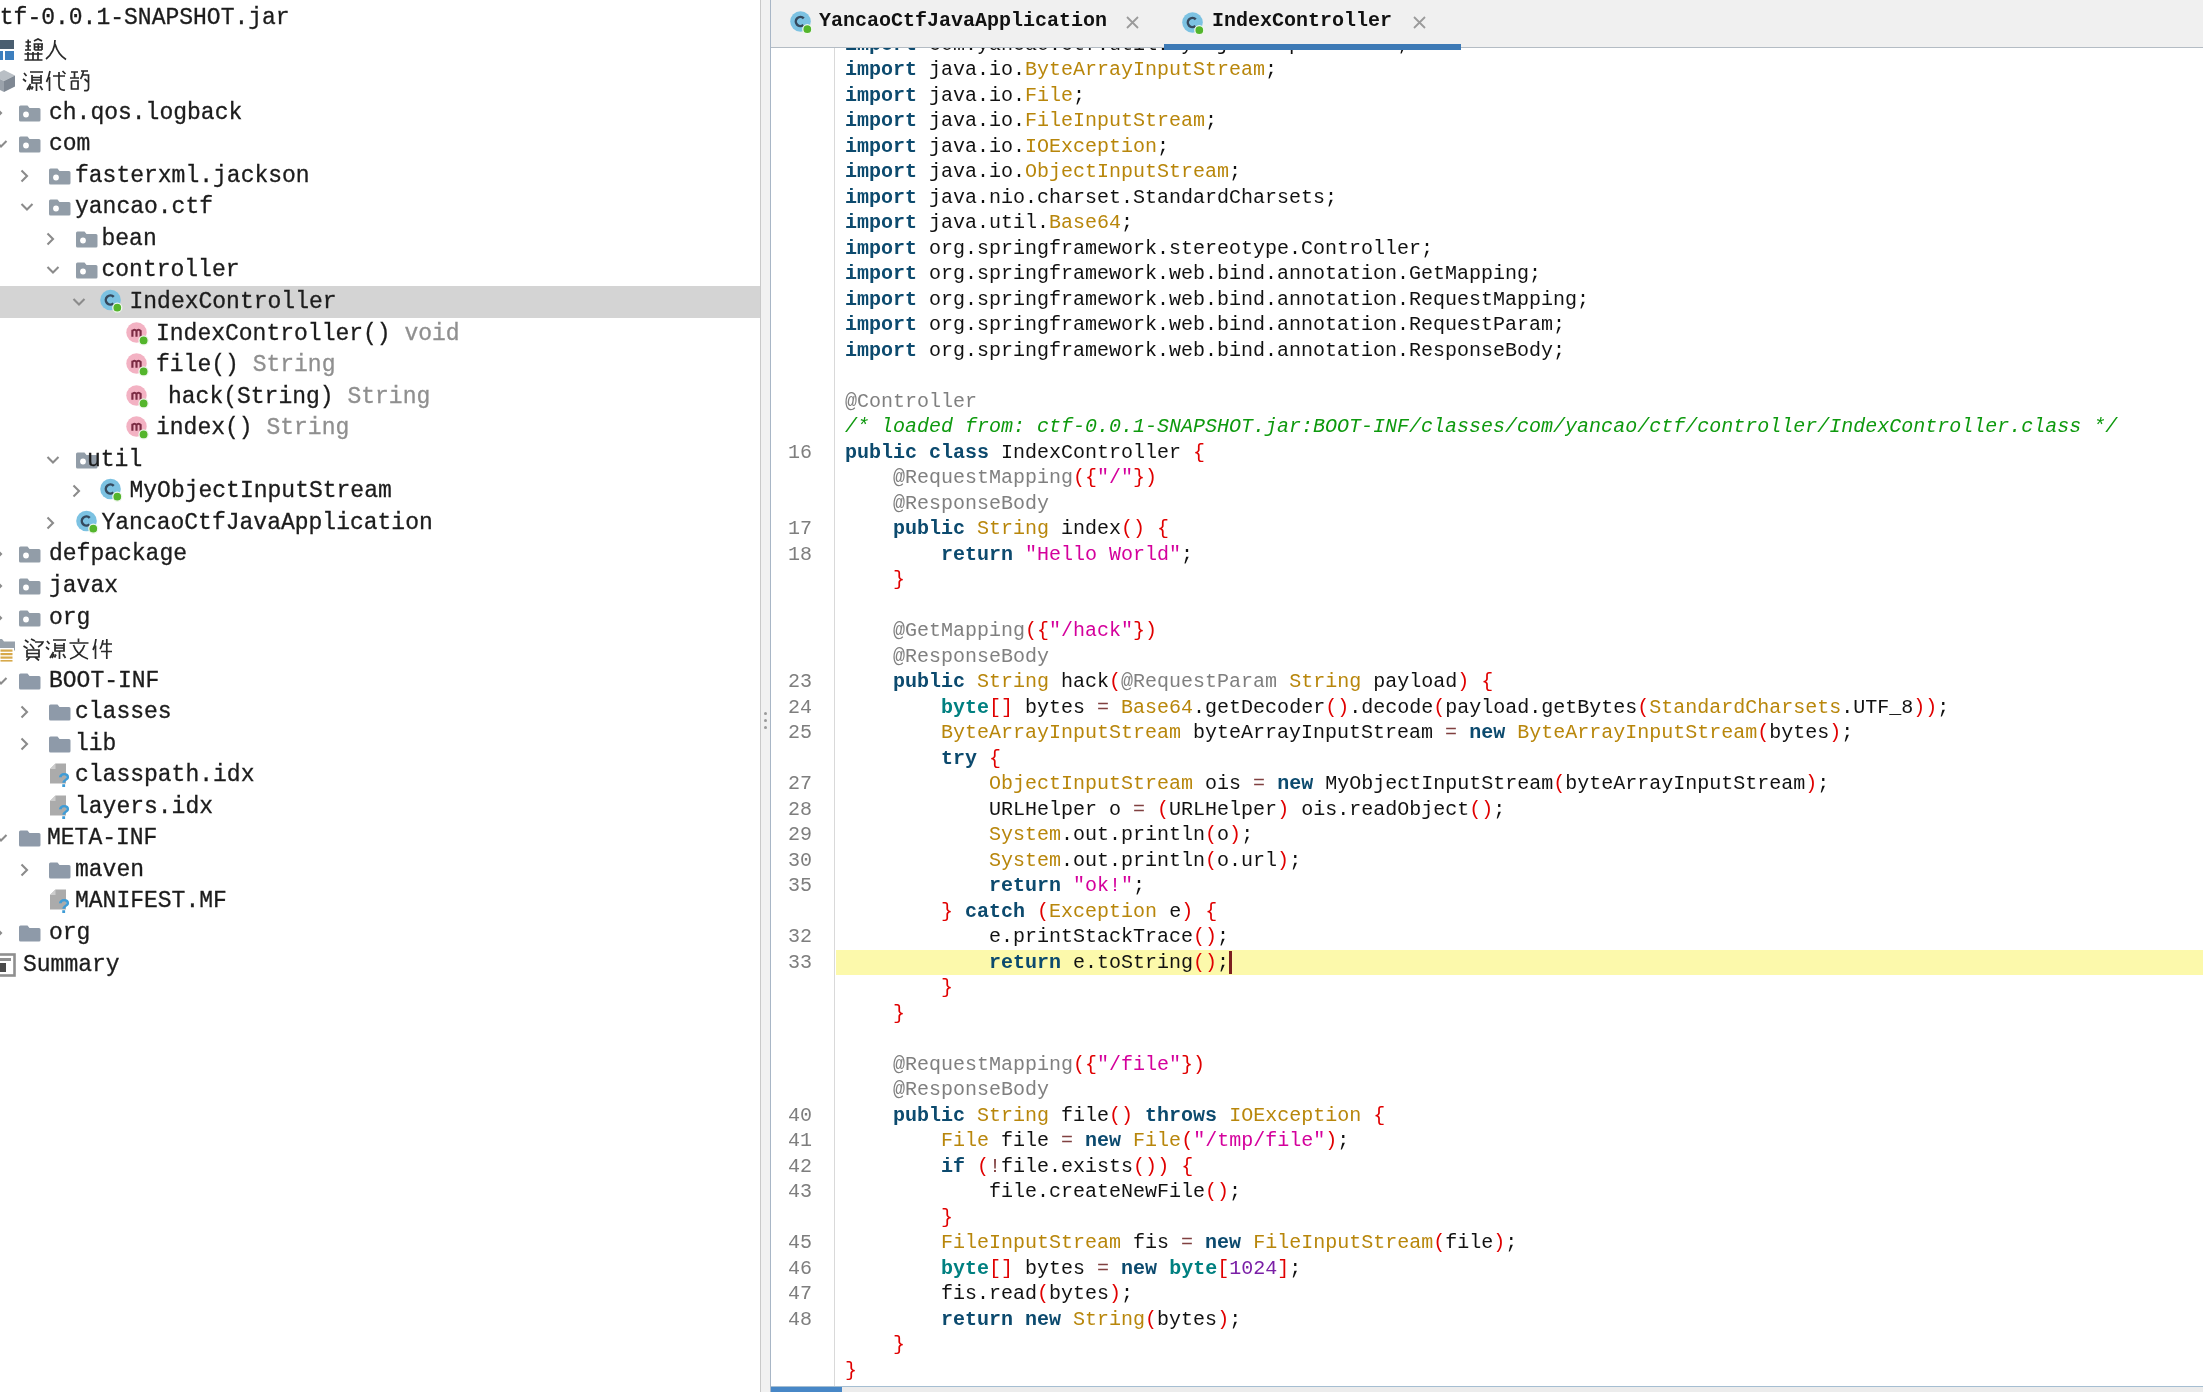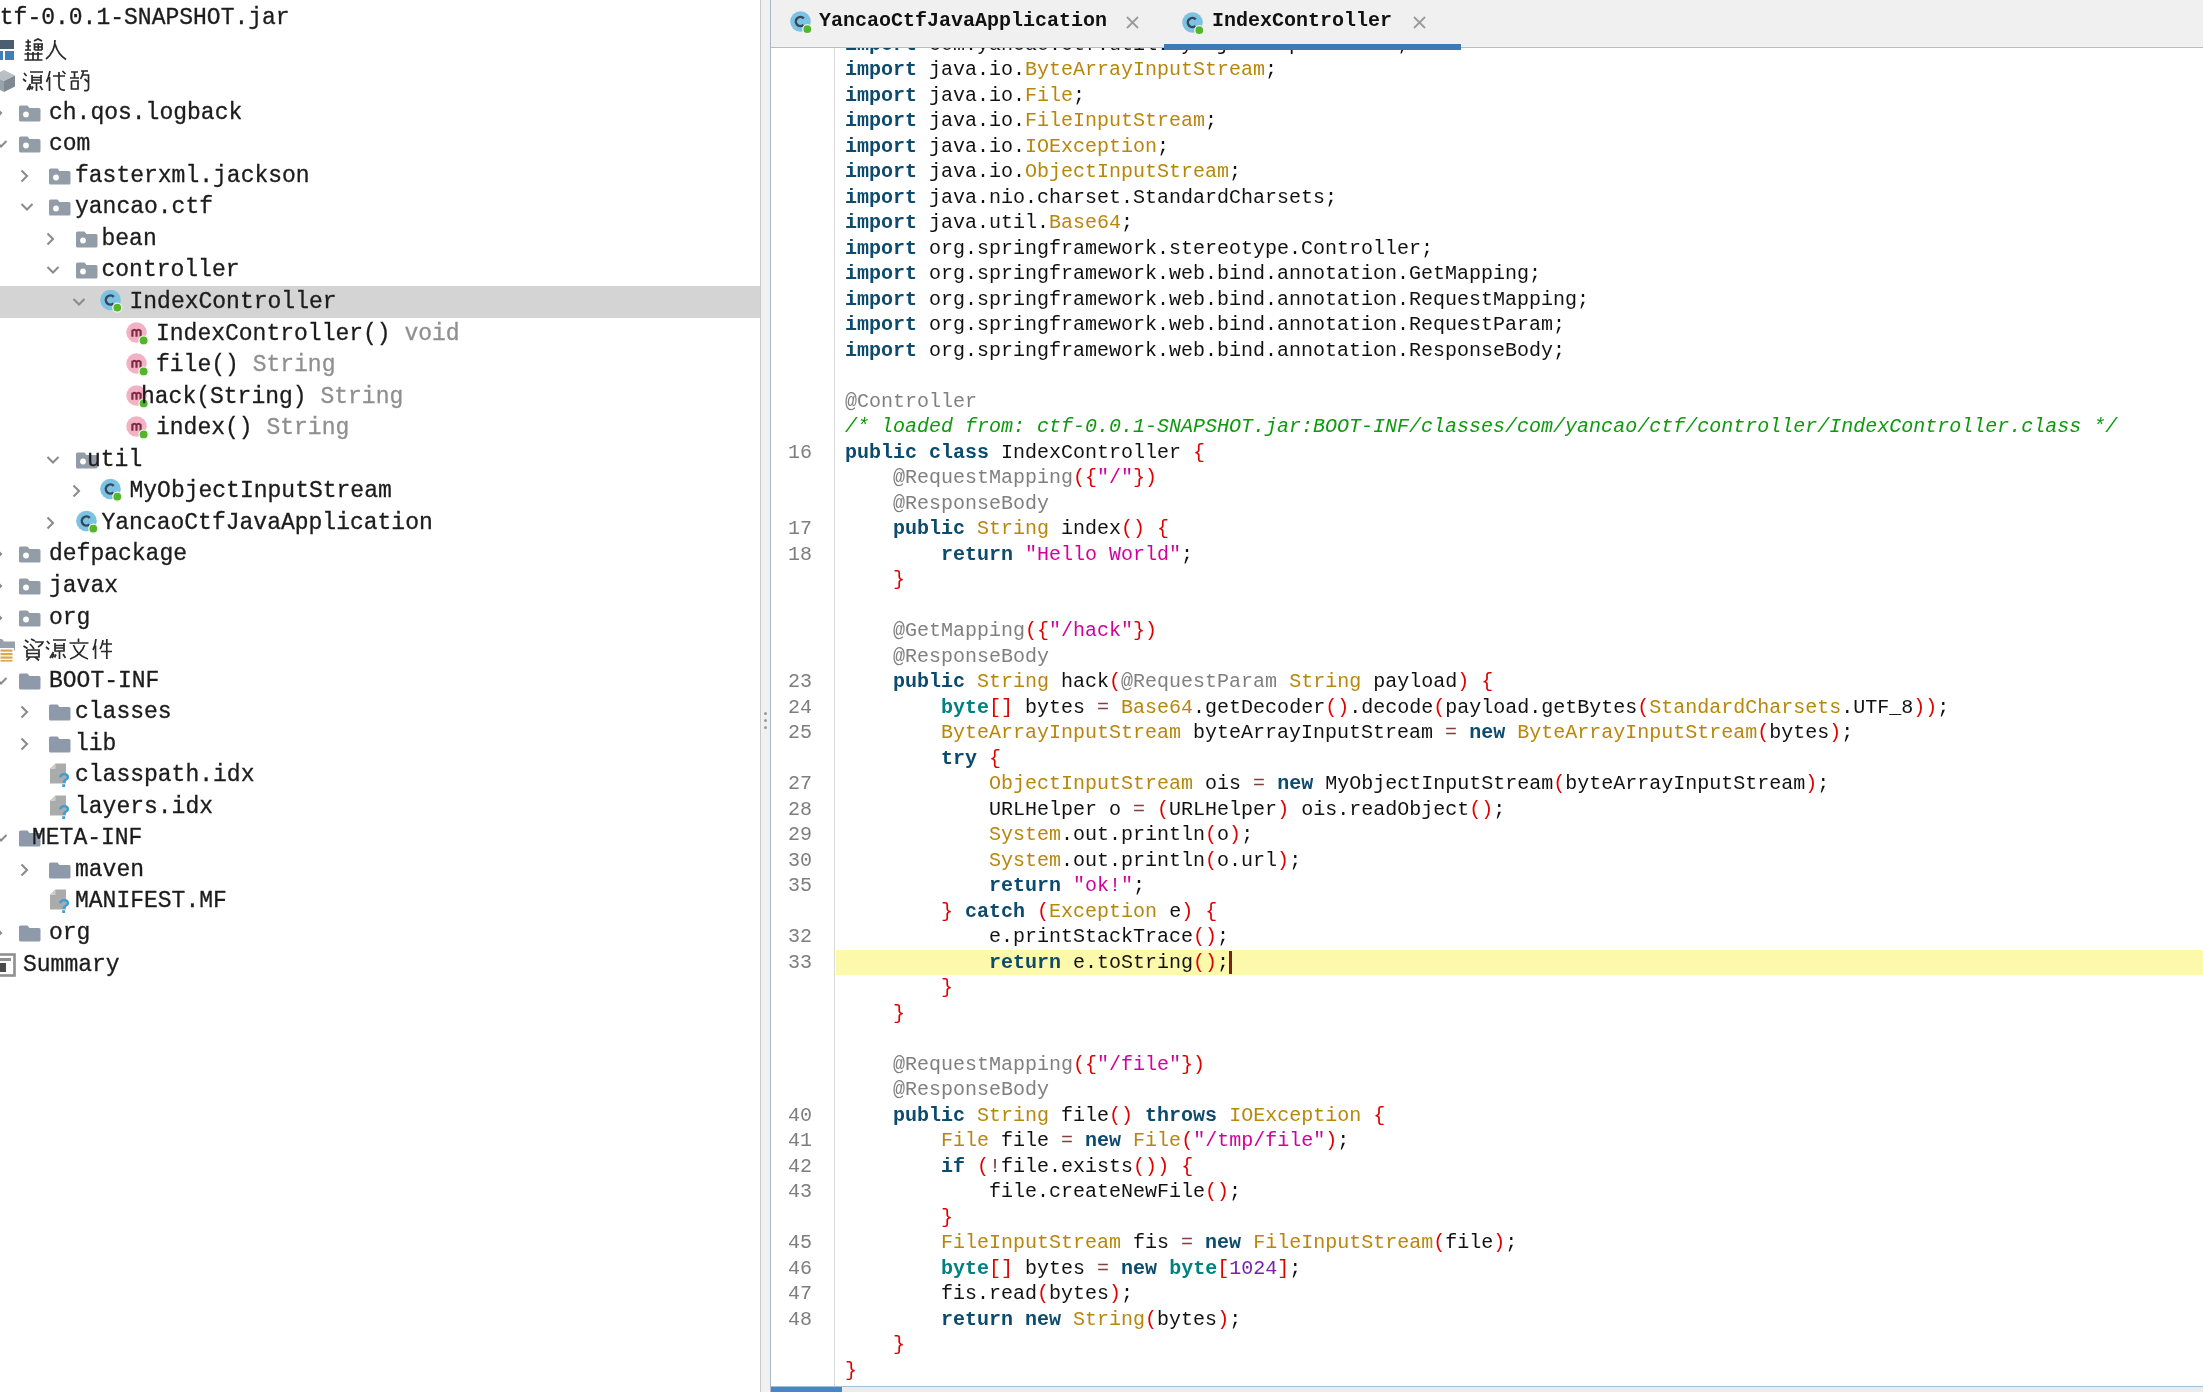--- a/index.html
+++ b/index.html
@@ -228,21 +228,21 @@
       </div>
     </div>
 <div class="trow" style="top:380.6px">
       <div class="tc" style="left:125px">
         <svg width="26" height="26" viewBox="0 0 26 26">
           <circle cx="11.5" cy="11.5" r="10.2" fill="#f3b2c3"></circle>
           <path d="M7.4 15.8 V8.8 M7.4 10 q2 -2.6 4.1 0 V15.8 M11.5 10 q2 -2.6 4.1 0 V15.8" fill="none" stroke="#7b2b43" stroke-width="2.15"></path>
           <circle cx="18.6" cy="19.4" r="4.6" fill="#54b52c" stroke="#f0f7ee" stroke-width="1.3"></circle>
         </svg>
       </div>
-      <div class="tc" style="left:141px">
+      <div class="tc" style="left:168px">
         <span class="tt">hack(String)</span>
         <span class="tg">&nbsp;String</span>
       </div>
     </div>
 <div class="trow" style="top:412.2px">
       <div class="tc" style="left:125px">
         <svg width="26" height="26" viewBox="0 0 26 26">
           <circle cx="11.5" cy="11.5" r="10.2" fill="#f3b2c3"></circle>
           <path d="M7.4 15.8 V8.8 M7.4 10 q2 -2.6 4.1 0 V15.8 M11.5 10 q2 -2.6 4.1 0 V15.8" fill="none" stroke="#7b2b43" stroke-width="2.15"></path>
           <circle cx="18.6" cy="19.4" r="4.6" fill="#54b52c" stroke="#f0f7ee" stroke-width="1.3"></circle>
@@ -461,21 +461,21 @@
       <div class="tc" style="left:-6px">
         <svg width="14" height="9" viewBox="0 0 14 9">
           <path d="M1.5 1.5 L7 7 L12.5 1.5" fill="none" stroke="#8b8b8b" stroke-width="2.1"></path>
         </svg>
       </div>
       <div class="tc" style="left:18px">
         <svg width="24" height="19" viewBox="0 0 24 19">
           <path d="M1 3.5 a1.5 1.5 0 0 1 1.5-1.5 h7 l2 2.5 h9.5 a1.5 1.5 0 0 1 1.5 1.5 v10.5 a1.5 1.5 0 0 1 -1.5 1.5 h-18.5 a1.5 1.5 0 0 1 -1.5 -1.5 z" fill="#8e9aa9"></path>
         </svg>
       </div>
-      <div class="tc" style="left:32px">
+      <div class="tc" style="left:47px">
         <span class="tt">META-INF</span>
       </div>
     </div>
 <div class="trow" style="top:853.9px">
       <div class="tc" style="left:20px">
         <svg width="9" height="14" viewBox="0 0 9 14">
           <path d="M1.5 1.5 L7 7 L1.5 12.5" fill="none" stroke="#8b8b8b" stroke-width="2.1"></path>
         </svg>
       </div>
       <div class="tc" style="left:48px">

